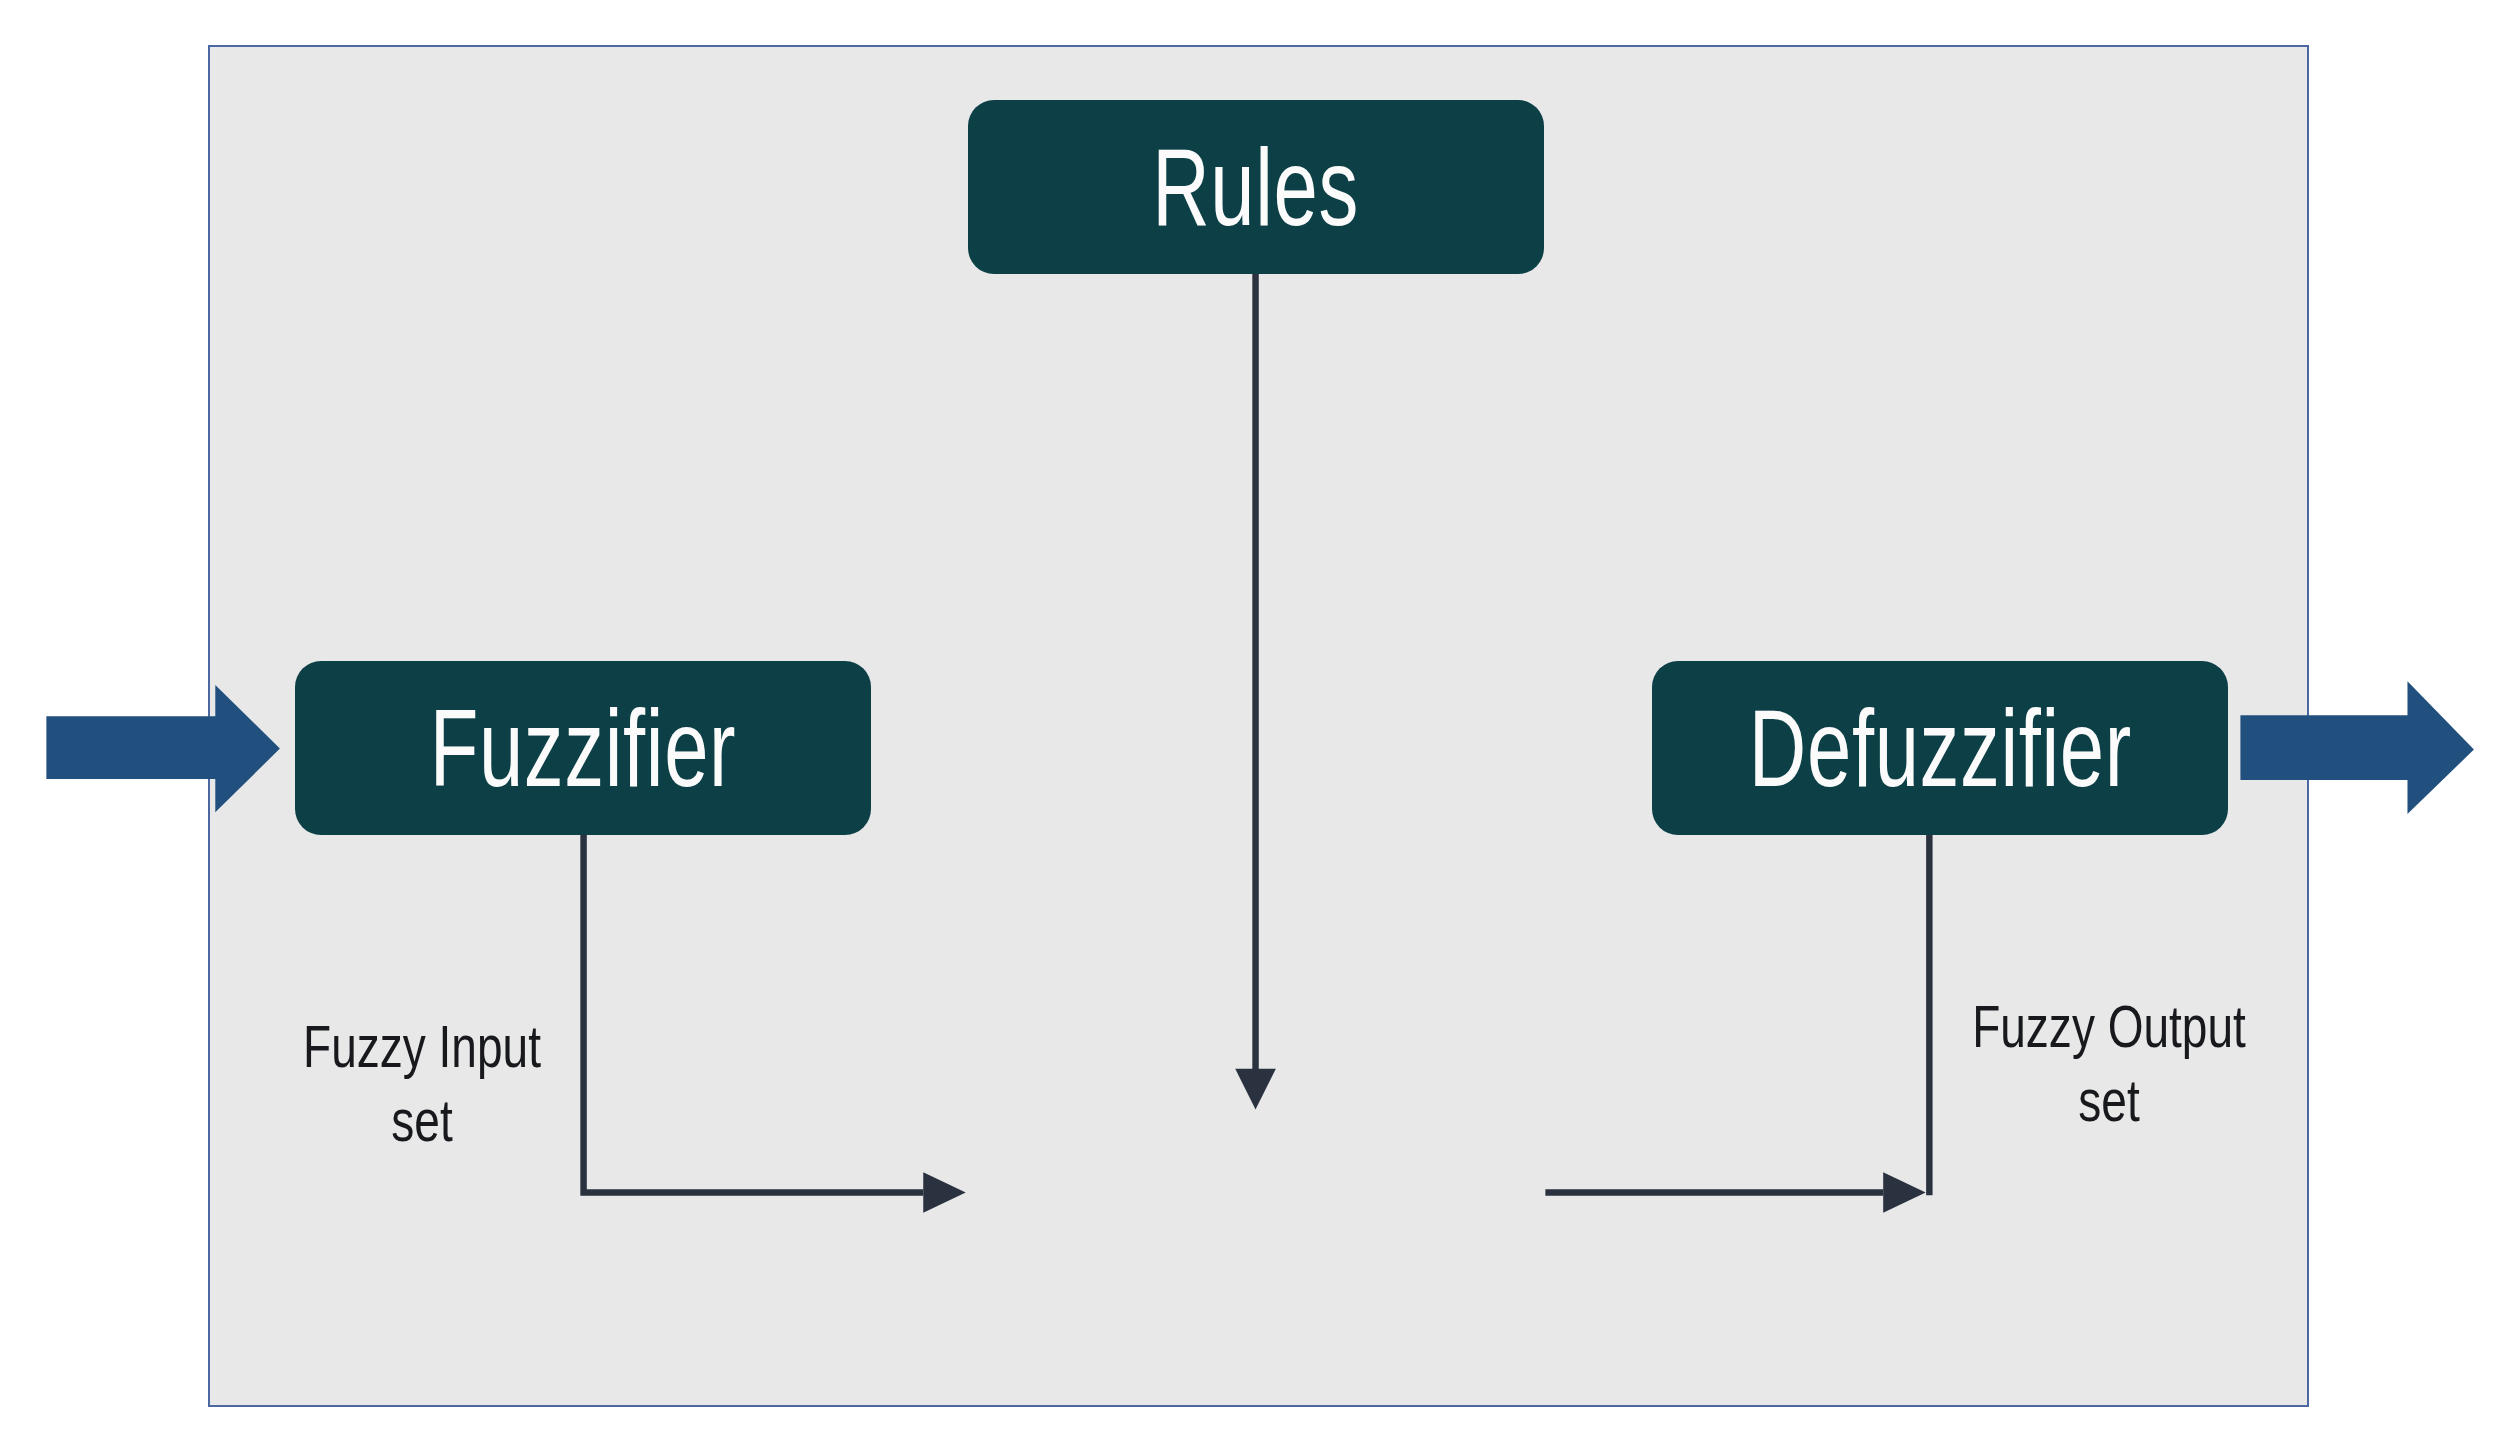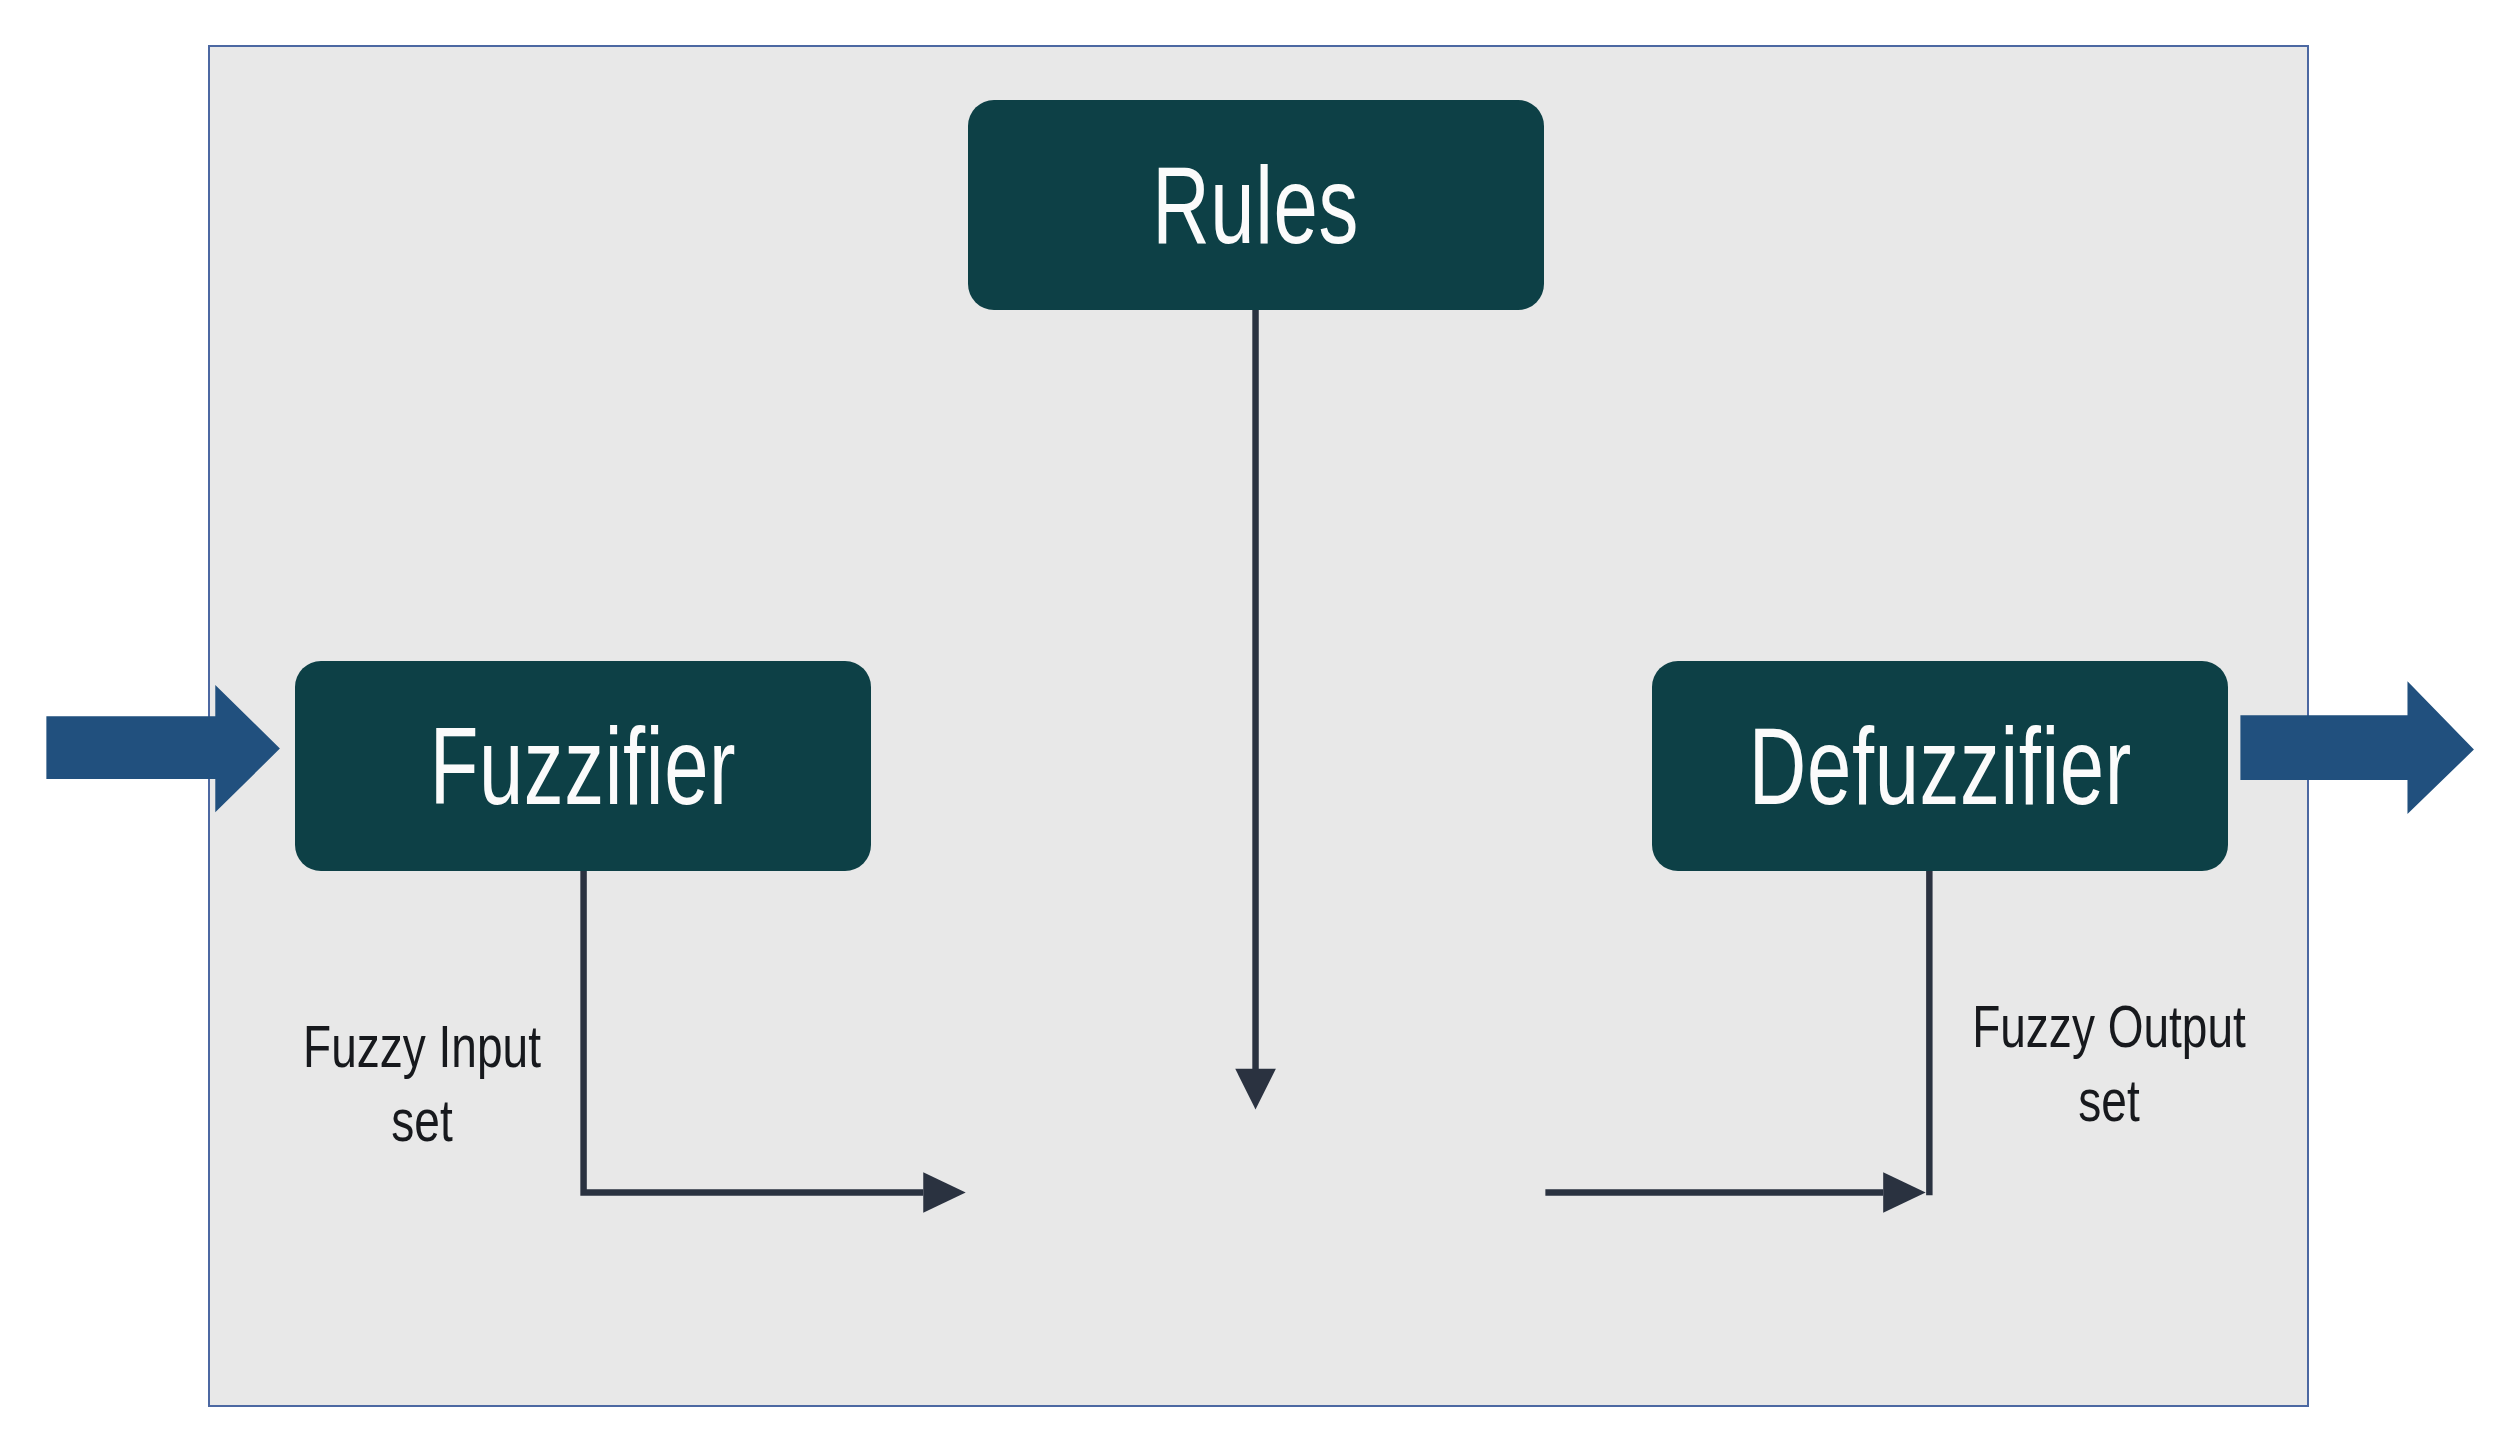--- a/index.html
+++ b/index.html
@@ -42,21 +42,21 @@
     fill: var(--connector, #2a3240);
     stroke: none;
   }
   .flow {
     fill: var(--flow_arrow, #21507e);
     stroke: none;
   }
   .node {
     position: absolute;
     width: 576px;
-    height: 210px;
+    height: 174px;
     background: var(--node_fill, #0d4046);
     border-radius: 26px;
     display: flex;
     align-items: center;
     justify-content: center;
   }
   .nlabel {
     color: var(--node_text, #fbfbfb);
     font-size: 109px;
     font-weight: 400;

